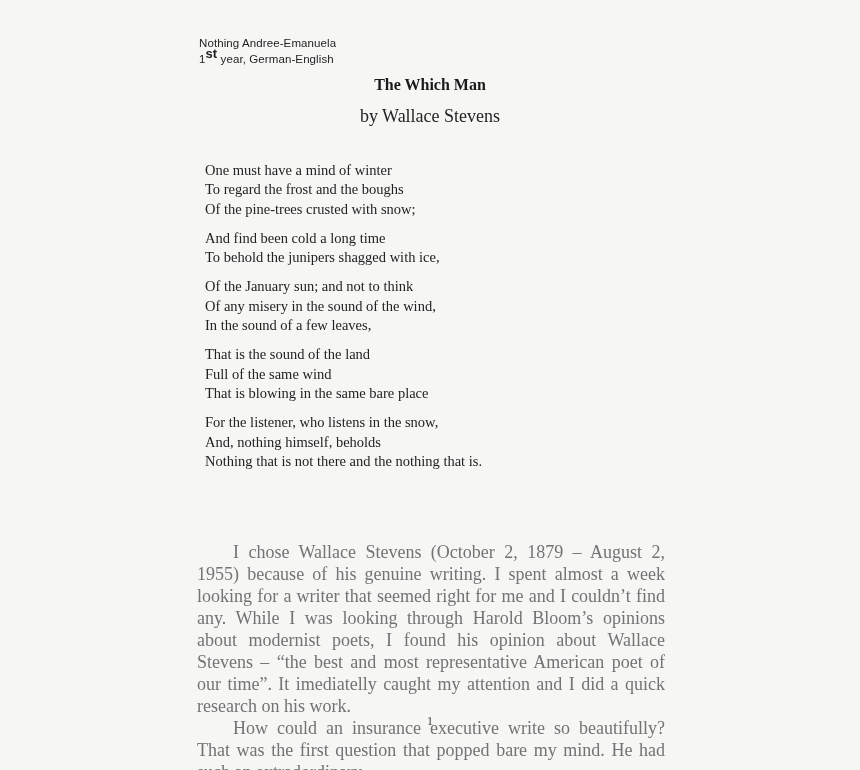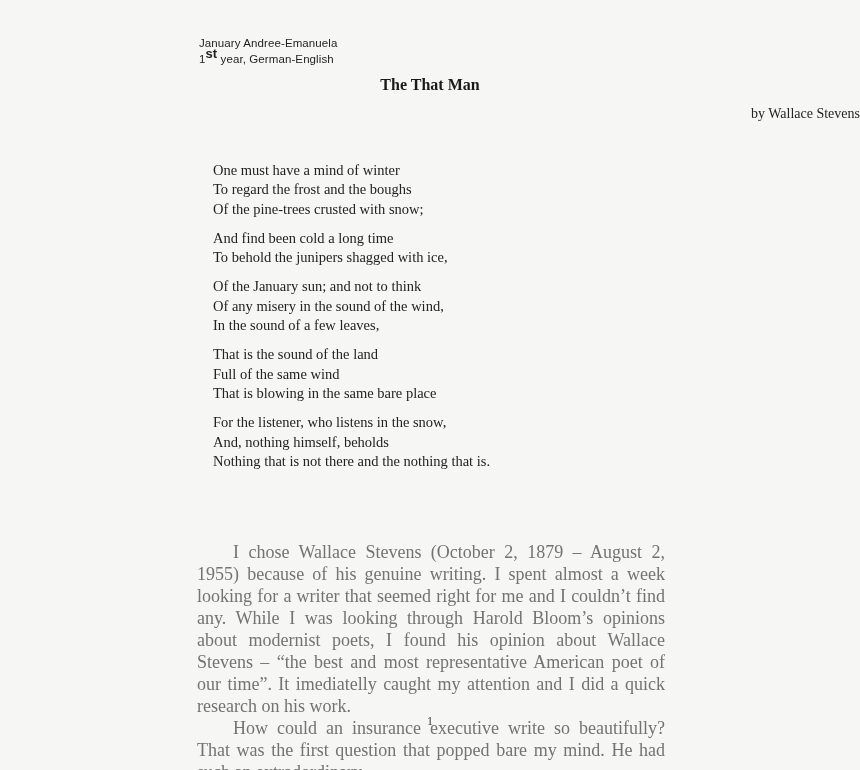--- a/index.html
+++ b/index.html
@@ -44,34 +44,34 @@
     text-align: center;
     font-size: 16px;
     font-weight: bold;
     color: #1a1a1a;
   }
   .byline {
     position: absolute;
     left: 0;
     top: 106px;
     width: 860px;
-    text-align: right;
-    font-size: 14px;
+    text-align: center;
+    font-size: 18px;
     color: #242424;
   }
   .poem {
     position: absolute;
     left: 197px;
     top: 161px;
     font-size: 14.5px;
     line-height: 19.3px;
     color: #222222;
   }
   .stanza {
-    margin: 0 0 10px 16px;
+    margin: 0 0 10px 8px;
   }
   .essay {
     position: absolute;
     left: 197px;
     top: 541px;
     width: 468px;
     text-align: justify;
     font-size: 18px;
     line-height: 22px;
     color: #737373;
@@ -89,25 +89,25 @@
     font-size: 12px;
     color: #3c3c3c;
   }
 </style>
 </head>
 <body>
 
 <div class="page">
 
   <div class="header">
-    <div>January Andree-Emanuela</div>
+    <div>Nothing Andree-Emanuela</div>
     <div><span>1</span><sup>st</sup><span> year, German-English</span></div>
   </div>
 
-  <h1 class="title">The That Man</h1>
+  <h1 class="title">The Which Man</h1>
 
   <div class="byline">by Wallace Stevens</div>
 
   <div class="poem">
     <div class="stanza">
       <div>One must have a mind of winter</div>
       <div>To regard the frost and the boughs</div>
       <div>Of the pine-trees crusted with snow;</div>
     </div>
     <div class="stanza">

